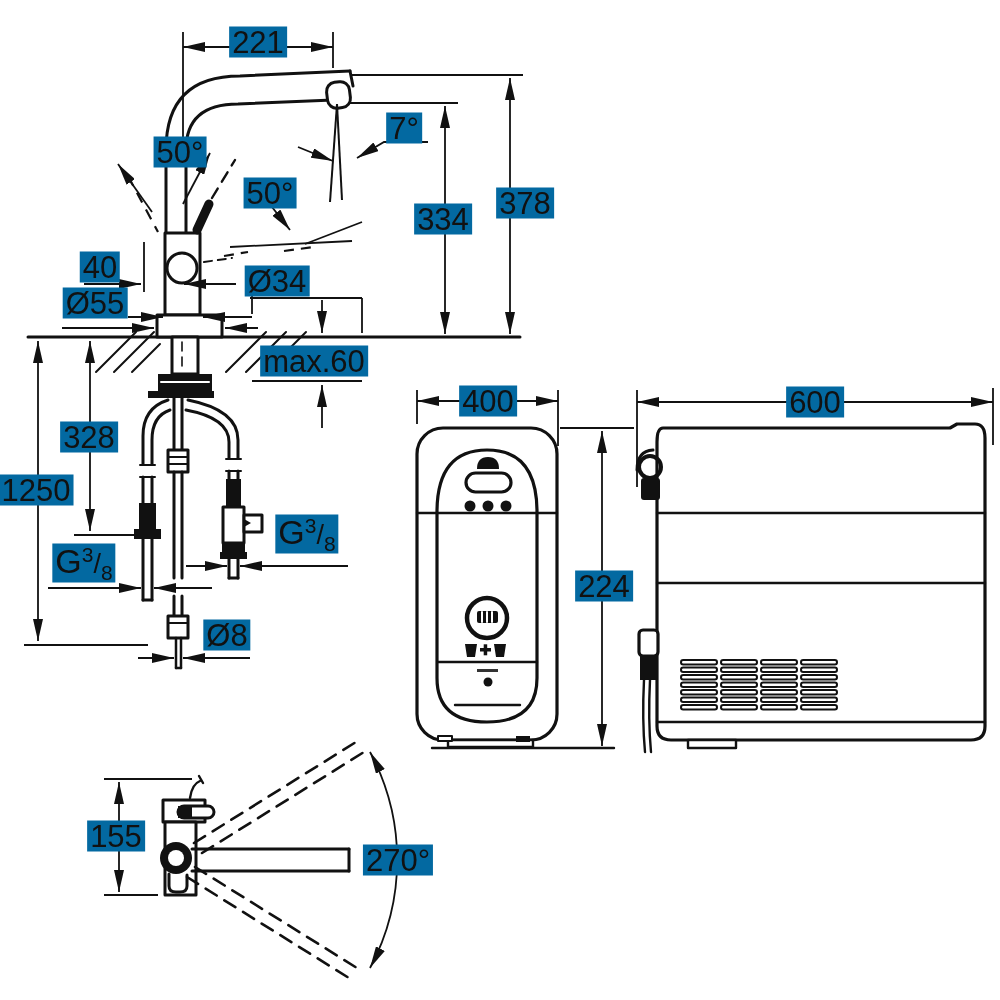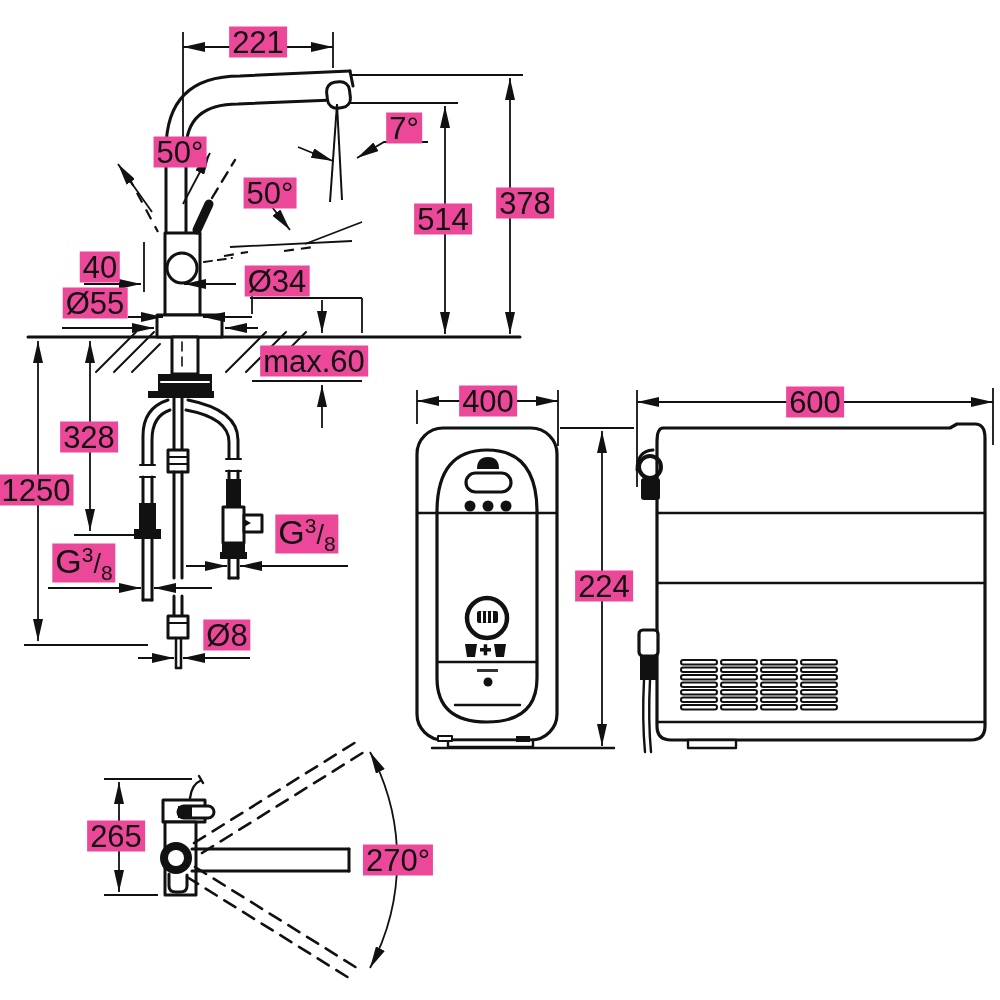--- a/index.html
+++ b/index.html
@@ -1,20 +1,20 @@
 <!DOCTYPE html>
 <html><head>
 <meta charset="utf-8">
 <style>
   html,body{margin:0;padding:0;background:#fff;}
   .stage{position:relative;width:1000px;height:1000px;background:#fff;overflow:hidden;
          font-family:"Liberation Sans", sans-serif;}
   .stage svg{position:absolute;left:0;top:0;}
   .dim-label{position:absolute;transform:translate(-50%,-50%);font-size:31px;line-height:1;
-             color:#111;background:#ec4899;padding:0 3px;white-space:nowrap;}
+             color:#111;background:#0369a1;padding:0 3px;white-space:nowrap;}
   .thread{font-size:34px;}
   .thread sup{font-size:21px;vertical-align:11px;}
   .thread sub{font-size:21px;vertical-align:-7px;}
   .thread .slash{font-size:27px;}
 </style>
 </head>
 <body>
 
 <div class="stage">
 
@@ -280,36 +280,36 @@
     <line x1="104" y1="895" x2="158" y2="895"></line>
     <line x1="119" y1="782" x2="119" y2="892" marker-start="url(#arr)" marker-end="url(#arr)"></line>
     <path d="M370,752 A228,228 0 0 1 370,968" marker-start="url(#arr)" marker-end="url(#arr)"></path>
   </g>
 </svg>
 
 <div class="dim-label" style="left:258px;top:42px">221</div>
 <div class="dim-label" style="left:404px;top:128px">7°</div>
 <div class="dim-label" style="left:180px;top:152px">50°</div>
 <div class="dim-label" style="left:270px;top:193px">50°</div>
-<div class="dim-label" style="left:443px;top:219px">514</div>
+<div class="dim-label" style="left:443px;top:219px">334</div>
 <div class="dim-label" style="left:525px;top:203px">378</div>
 <div class="dim-label" style="left:100px;top:267px">40</div>
 <div class="dim-label" style="left:95px;top:303px">Ø55</div>
 <div class="dim-label" style="left:277px;top:281px">Ø34</div>
 <div class="dim-label" style="left:314px;top:361px">max.60</div>
 <div class="dim-label" style="left:89px;top:437px">328</div>
 <div class="dim-label" style="left:36px;top:490px">1250</div>
 <div class="dim-label" style="left:227px;top:635px">Ø8</div>
 
 <div class="dim-label thread" style="left:84px;top:563px">
   <span>G</span><sup>3</sup><span class="slash">/</span><sub>8</sub>
 </div>
 <div class="dim-label thread" style="left:307px;top:534px">
   <span>G</span><sup>3</sup><span class="slash">/</span><sub>8</sub>
 </div>
 
 <div class="dim-label" style="left:488px;top:401px">400</div>
 <div class="dim-label" style="left:604px;top:586px">224</div>
 <div class="dim-label" style="left:815px;top:402px">600</div>
-<div class="dim-label" style="left:116px;top:836px">265</div>
+<div class="dim-label" style="left:116px;top:836px">155</div>
 <div class="dim-label" style="left:398px;top:860px">270°</div>
 
 </div>
 
 </body></html>

